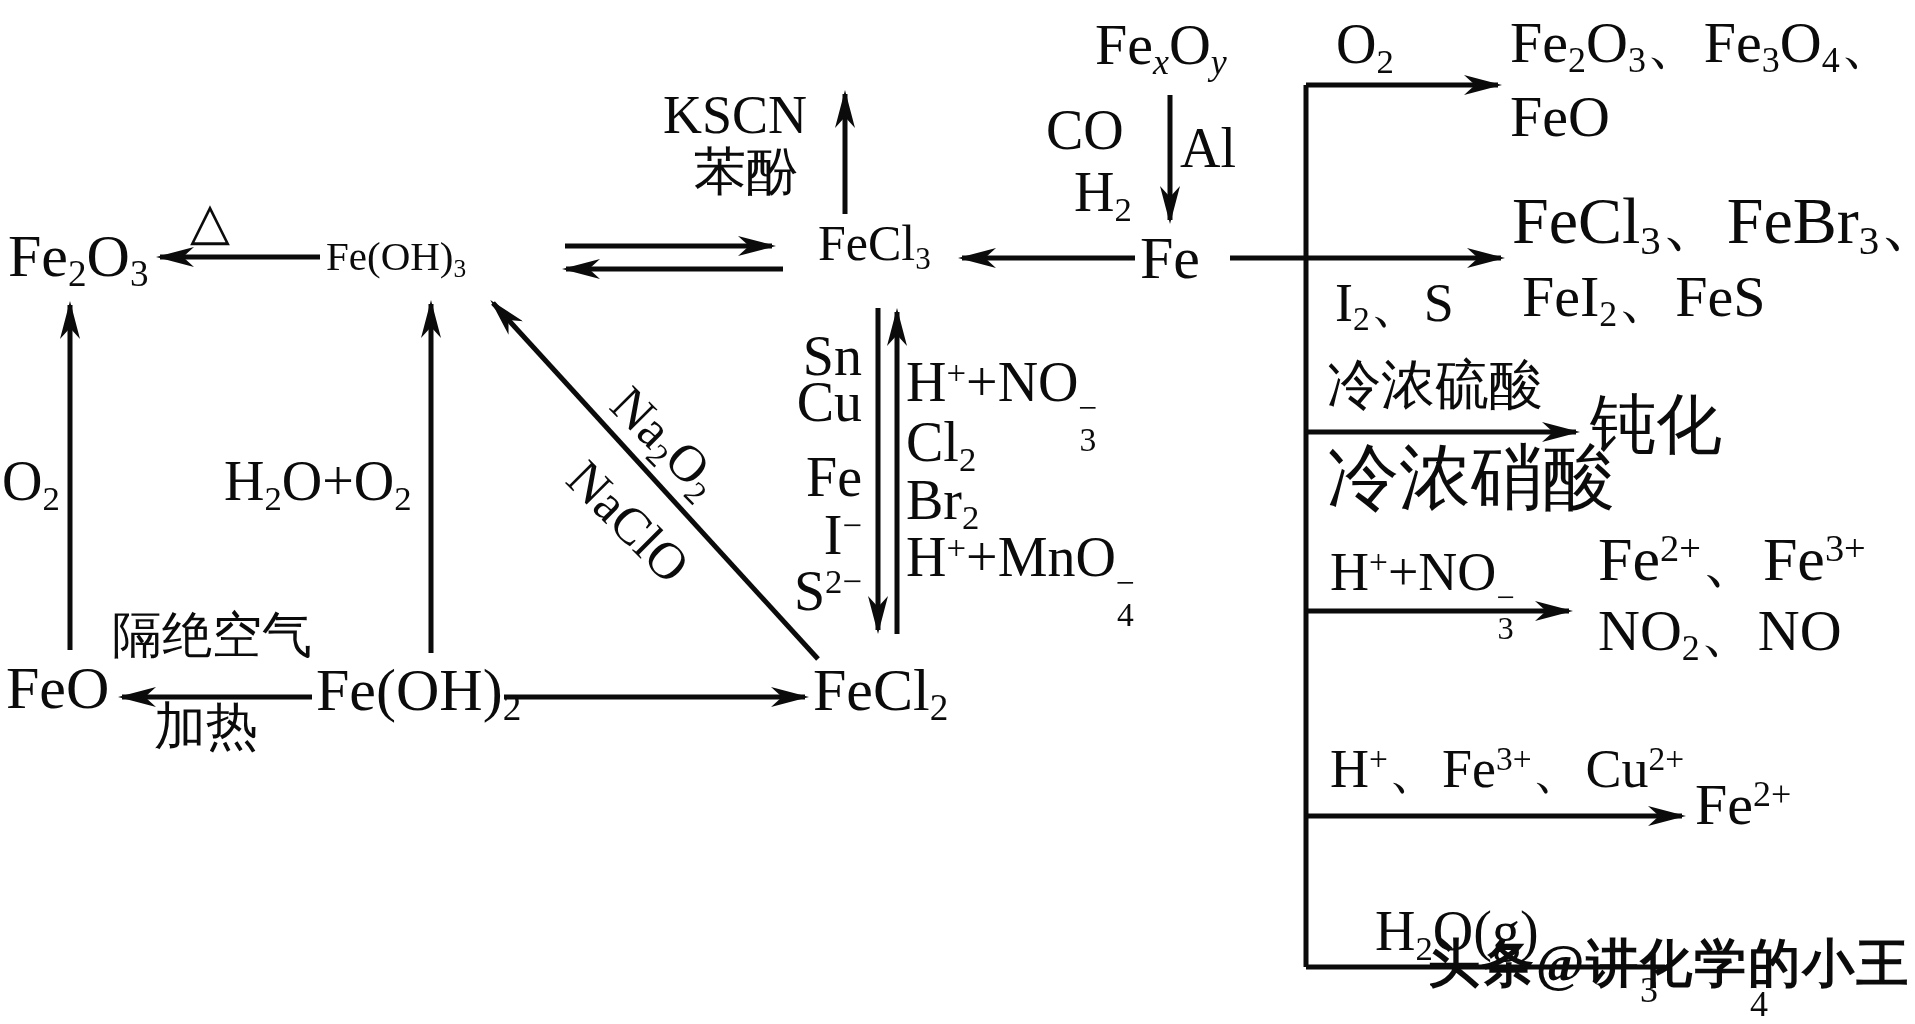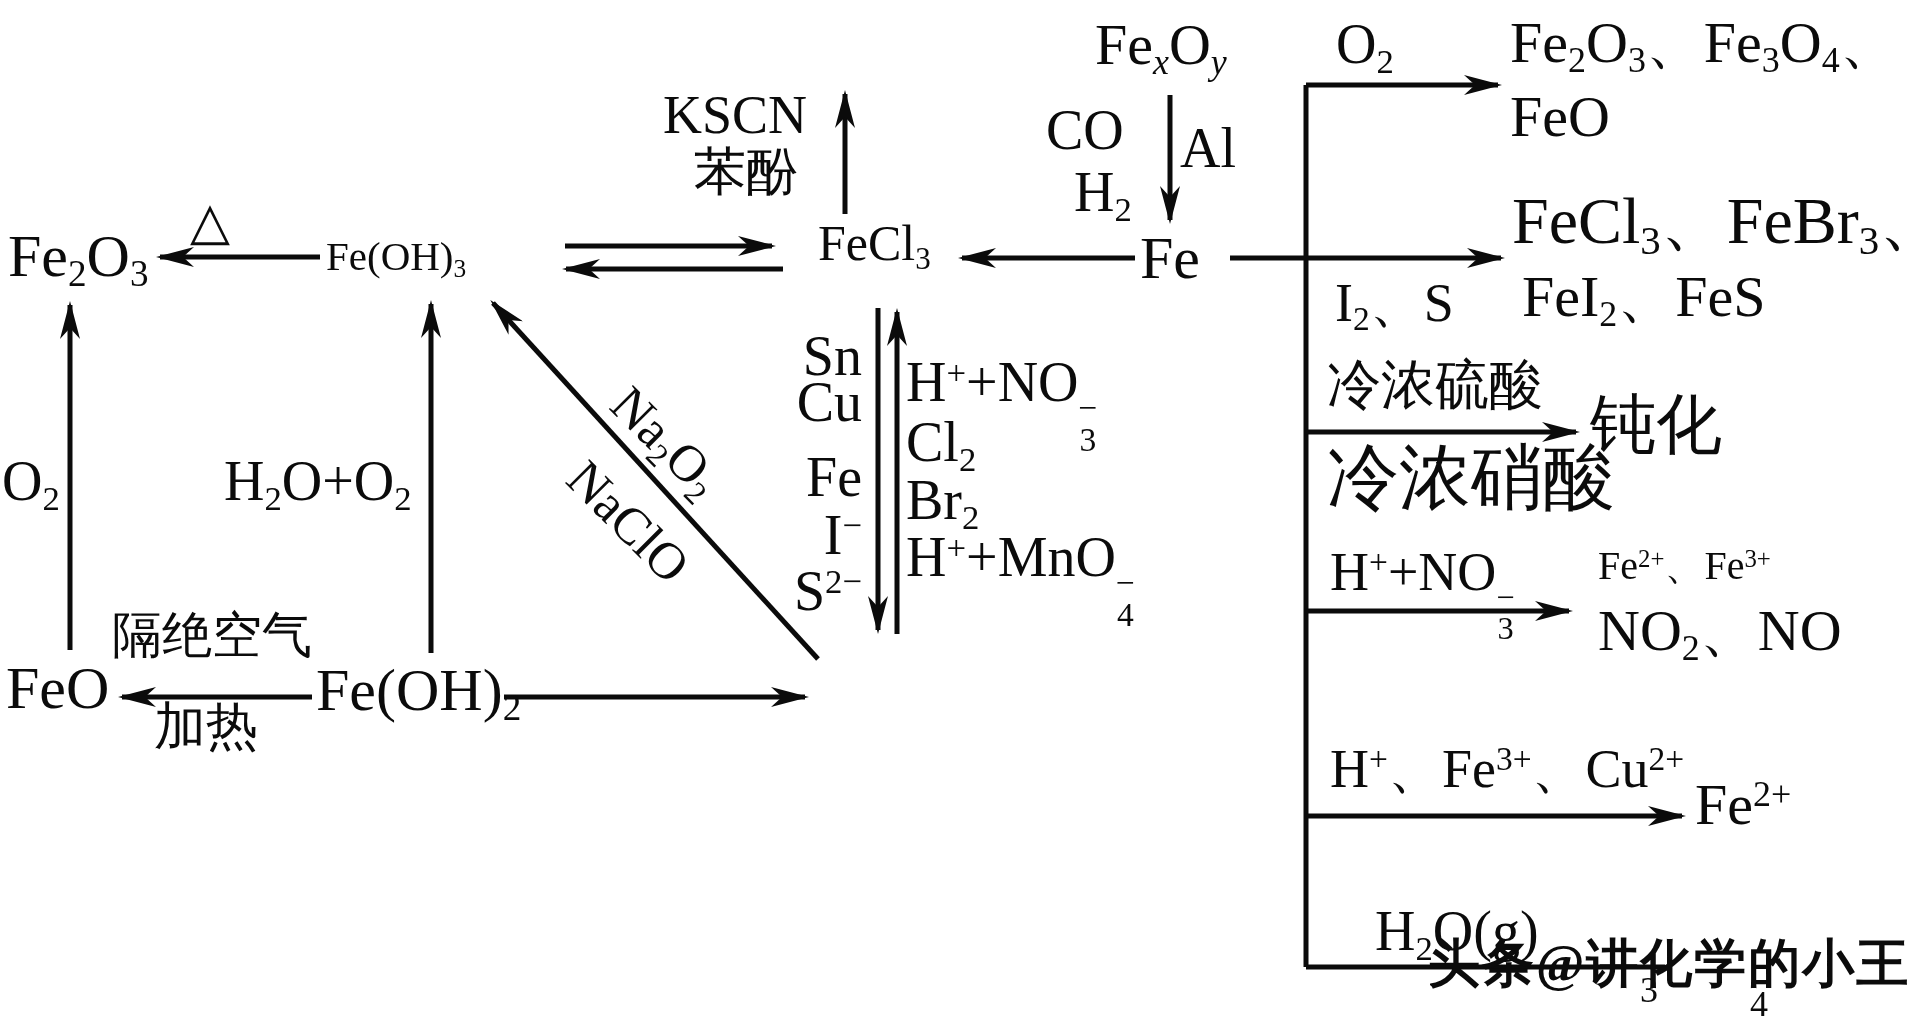--- a/index.html
+++ b/index.html
@@ -57,20 +57,21 @@
     </g>
   </svg>
 
   <div class="lb" style="left:8px;top:226px;font-size:60px">Fe<sub>2</sub>O<sub>3</sub></div>
   <div class="lb" style="left:326px;top:236px;font-size:41px">Fe(OH)<sub>3</sub></div>
   <div class="lb" style="left:818px;top:218px;font-size:50px">FeCl<sub>3</sub></div>
   <div class="lb" style="left:1140px;top:228px;font-size:60px">Fe</div>
   <div class="lb" style="left:1095px;top:16px;font-size:58px">Fe<sub><i>x</i></sub>O<sub><i>y</i></sub></div>
   <div class="lb" style="left:6px;top:658px;font-size:60px">FeO</div>
   <div class="lb" style="left:316px;top:660px;font-size:60px">Fe(OH)<sub>2</sub></div>
+  <div class="lb" style="left:813px;top:660px;font-size:60px">FeCl<sub>2</sub></div>
   <div class="lb" style="left:1590px;top:392px;font-size:66px">钝化</div>
 
   <div class="lb" style="left:190px;top:196px;font-size:52px">△</div>
   <div class="lb" style="left:663px;top:88px;font-size:54px">KSCN</div>
   <div class="lb" style="left:694px;top:146px;font-size:52px">苯酚</div>
   <div class="lb" style="left:1046px;top:102px;font-size:56px">CO</div>
   <div class="lb" style="left:1074px;top:164px;font-size:56px">H<sub>2</sub></div>
   <div class="lb" style="left:1180px;top:120px;font-size:56px">Al</div>
   <div class="lb" style="left:2px;top:453px;font-size:56px">O<sub>2</sub></div>
   <div class="lb" style="left:224px;top:453px;font-size:56px">H<sub>2</sub>O+O<sub>2</sub></div>
@@ -104,21 +105,21 @@
   <div class="lb" style="left:1512px;top:188px;font-size:66px">FeCl<sub>3</sub>、FeBr<sub>3</sub>、</div>
   <div class="lb" style="left:1522px;top:268px;font-size:58px">FeI<sub>2</sub>、FeS</div>
 
   <div class="lb" style="left:1327px;top:358px;font-size:54px">冷浓硫酸</div>
   <div class="lb" style="left:1327px;top:442px;font-size:72px">冷浓硝酸</div>
 
   <div class="lb" style="left:1330px;top:545px;font-size:54px">H<sup>+</sup>+NO<span class="stk">
         <span>−</span>
         <span>3</span>
       </span></div>
-  <div class="lb" style="left:1598px;top:546px;font-size:40px">Fe<sup>2+</sup>、Fe<sup>3+</sup></div>
+  <div class="lb" style="left:1598px;top:528px;font-size:62px">Fe<sup>2+</sup>、Fe<sup>3+</sup></div>
   <div class="lb" style="left:1598px;top:602px;font-size:58px">NO<sub>2</sub>、NO</div>
 
   <div class="lb" style="left:1330px;top:742px;font-size:54px">H<sup>+</sup>、Fe<sup>3+</sup>、Cu<sup>2+</sup></div>
   <div class="lb" style="left:1695px;top:776px;font-size:58px">Fe<sup>2+</sup></div>
 
   <div class="lb" style="left:1375px;top:903px;font-size:56px">H<sub>2</sub>O(g)</div>
 
   <div class="lb" style="left:1640px;top:972px;font-size:36px">3</div>
   <div class="lb" style="left:1750px;top:986px;font-size:36px">4</div>
   <div class="lb wm" style="left:1428px;top:938px;font-size:52px">头条@讲化学的小王</div>

